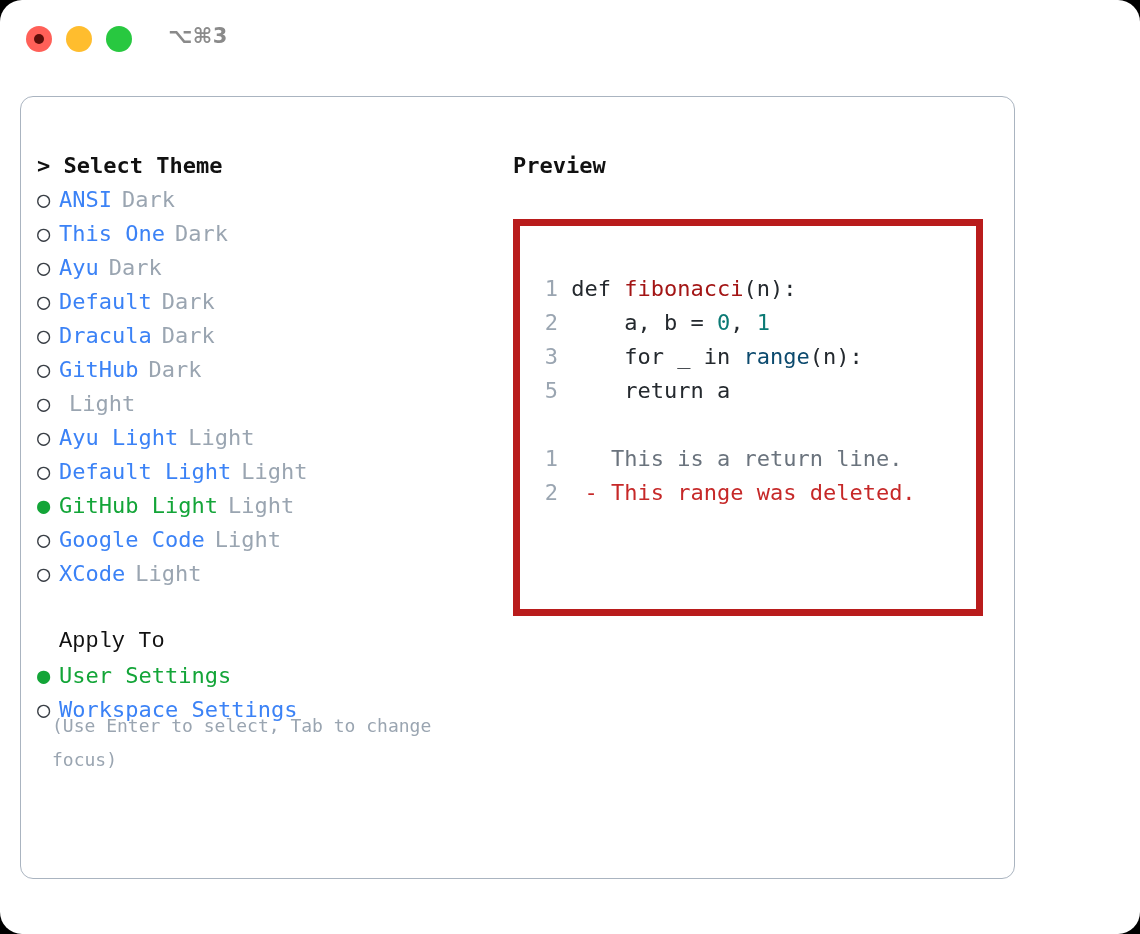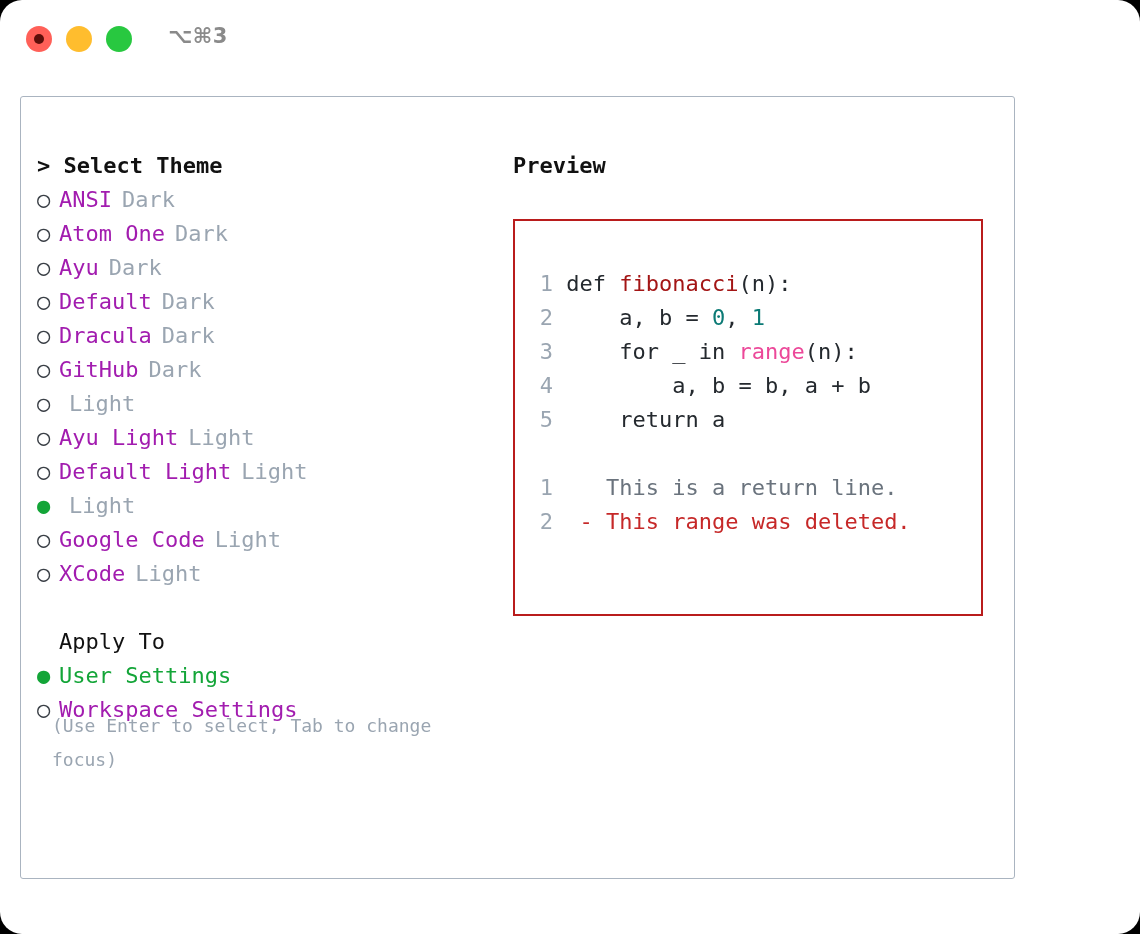--- a/index.html
+++ b/index.html
@@ -62,21 +62,21 @@
   }
 
   
   #panel {
     position: absolute;
     left: 20px;
     top: 96px;
     width: 993px;
     height: 781px;
     border: 1.5px solid #aab4c0;
-    border-radius: 3px;
+    border-radius: 13px;
     background: #ffffff;
   }
 
   
   #left {
     position: absolute;
     left: 16px;
     top: 52px;
     width: 430px;
   }
@@ -97,31 +97,31 @@
     line-height: 34px;
     white-space: pre;
   }
   .bullet {
     display: inline-block;
     width: 22px;
     flex: 0 0 22px;
     color: #3a3f46;
   }
   .opt.selected .bullet { color: #13a538; }
-  .opt-label { color: #a21caf; }
+  .opt-label { color: #3b82f6; }
   .opt.selected .opt-label { color: #13a538; }
   .opt-tag {
     color: #9aa5b1;
     padding-left: 10px;
   }
 
   #applyto {
     margin-top: 34px;
   }
-  .indent-title { padding-left: 22px; }
+  .indent-title { padding-left: 22px; font-family: Liberation Mono, monospace; }
 
   #hint {
     position: absolute;
     left: 31px;
     top: 612px;
     width: 420px;
     font-size: 18px;
     line-height: 34px;
     color: #9aa5b1;
   }
@@ -137,21 +137,21 @@
     font-size: 22px;
     line-height: 34px;
     font-weight: bold;
     color: #111111;
     white-space: pre;
   }
   #preview-box {
     margin-top: 36px;
     width: 470px;
     height: 397px;
-    border: 2px solid #b91c1c;
+    border: 7px solid #b91c1c;
     box-sizing: border-box;
     background: #ffffff;
     position: relative;
   }
   #code {
     position: absolute;
     left: 16px;
     top: 46px;
     font-size: 22px;
     line-height: 34px;
@@ -161,21 +161,21 @@
     display: inline-block;
     width: 22px;
     text-align: right;
     color: #9aa5b1;
   }
   .ctext { color: #24292e; }
   .blank { height: 34px; }
 
   .tok-fn  { color: #a31515; }
   .tok-num { color: #0b7a75; }
-  .tok-blt { color: #ec4899; text-align: right; }
+  .tok-blt { color: #0c4a6e; text-align: right; }
 
   .dctx { color: #6a737d; }
   .ddel { color: #c62828; }
   .dadd { color: #19b319; }
 </style>
 </head>
 <body>
 
 <div id="window">
 
@@ -185,29 +185,29 @@
     <div class="dot green"></div>
     <div id="shortcut">⌥⌘3</div>
   </div>
 
   <div id="panel">
 
     <div id="left">
       <div class="sec-title bold">&gt; Select Theme</div>
       <div id="theme-list">
           <div class="opt"><span class="bullet">○</span><span class="opt-label">ANSI</span><span class="opt-tag">Dark</span></div>
-          <div class="opt"><span class="bullet">○</span><span class="opt-label">Atom One</span><span class="opt-tag">Dark</span></div>
+          <div class="opt"><span class="bullet">○</span><span class="opt-label">This One</span><span class="opt-tag">Dark</span></div>
           <div class="opt"><span class="bullet">○</span><span class="opt-label">Ayu</span><span class="opt-tag">Dark</span></div>
           <div class="opt"><span class="bullet">○</span><span class="opt-label">Default</span><span class="opt-tag">Dark</span></div>
           <div class="opt"><span class="bullet">○</span><span class="opt-label">Dracula</span><span class="opt-tag">Dark</span></div>
           <div class="opt"><span class="bullet">○</span><span class="opt-label">GitHub</span><span class="opt-tag">Dark</span></div>
           <div class="opt"><span class="bullet">○</span><span class="opt-tag">Light</span></div>
           <div class="opt"><span class="bullet">○</span><span class="opt-label">Ayu Light</span><span class="opt-tag">Light</span></div>
           <div class="opt"><span class="bullet">○</span><span class="opt-label">Default Light</span><span class="opt-tag">Light</span></div>
-          <div class="opt selected"><span class="bullet">●</span><span class="opt-tag">Light</span></div>
+          <div class="opt selected"><span class="bullet">●</span><span class="opt-label">GitHub Light</span><span class="opt-tag">Light</span></div>
           <div class="opt"><span class="bullet">○</span><span class="opt-label">Google Code</span><span class="opt-tag">Light</span></div>
           <div class="opt"><span class="bullet">○</span><span class="opt-label">XCode</span><span class="opt-tag">Light</span></div>
         </div>
 
       <div id="applyto">
         <div class="sec-title indent-title">Apply To</div>
         <div id="apply-list">
             <div class="opt selected"><span class="bullet">●</span><span class="opt-label">User Settings</span></div>
             <div class="opt"><span class="bullet">○</span><span class="opt-label">Workspace Settings</span></div>
           </div>
@@ -216,21 +216,20 @@
 
     <div id="hint">(Use Enter to select, Tab to change focus)</div>
 
     <div id="right">
       <div id="preview-title">Preview</div>
       <div id="preview-box">
         <div id="code">
             <div class="cline"><span class="ln">1</span> <span class="ctext">def </span><span class="tok-fn">fibonacci</span><span class="ctext">(n):</span></div>
             <div class="cline"><span class="ln">2</span> <span class="ctext">    a, b = </span><span class="tok-num">0</span><span class="ctext">, </span><span class="tok-num">1</span></div>
             <div class="cline"><span class="ln">3</span> <span class="ctext">    for _ in </span><span class="tok-blt">range</span><span class="ctext">(n):</span></div>
-            <div class="cline"><span class="ln">4</span> <span class="ctext">        a, b = b, a + b</span></div>
             <div class="cline"><span class="ln">5</span> <span class="ctext">    return a</span></div>
             <div class="blank"></div>
             <div class="cline"><span class="ln">1</span><span class="dctx">    This is a return line.</span></div>
             <div class="cline"><span class="ln">2</span><span class="ddel">  - This range was deleted.</span></div>
           </div>
       </div>
     </div>
 
   </div>
 </div>

